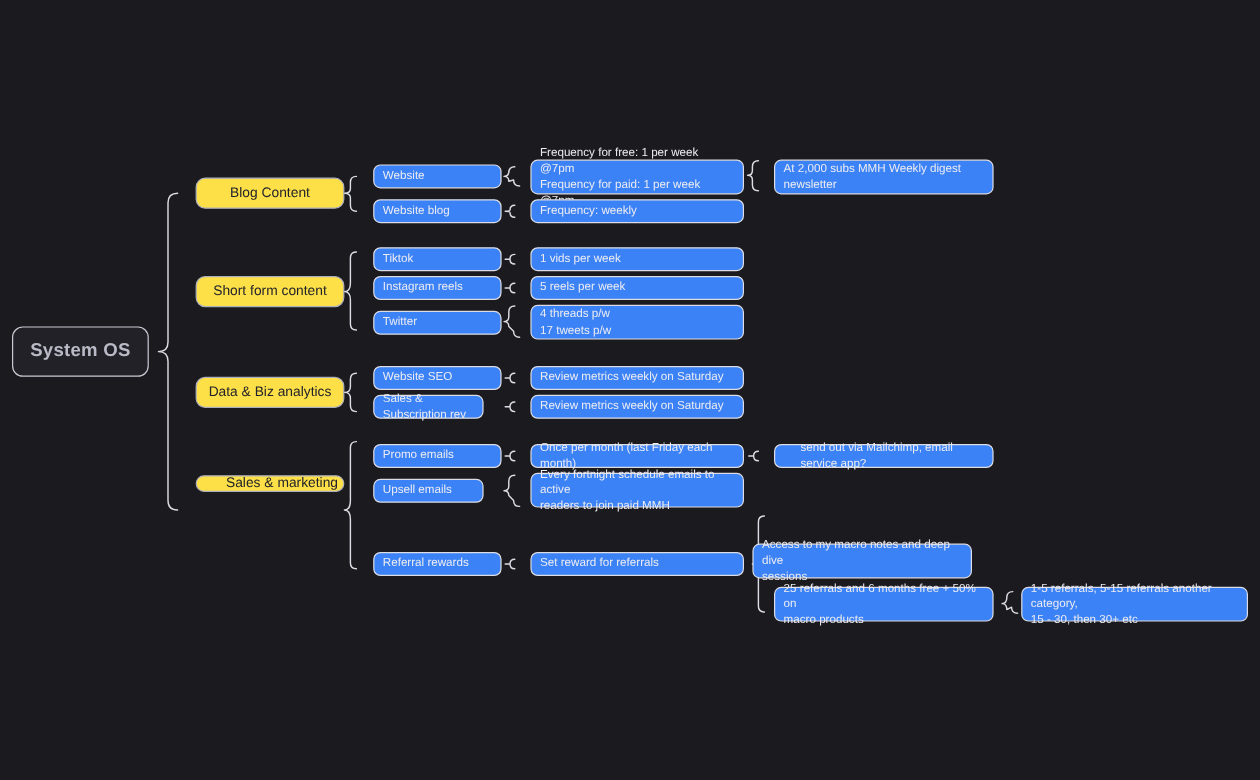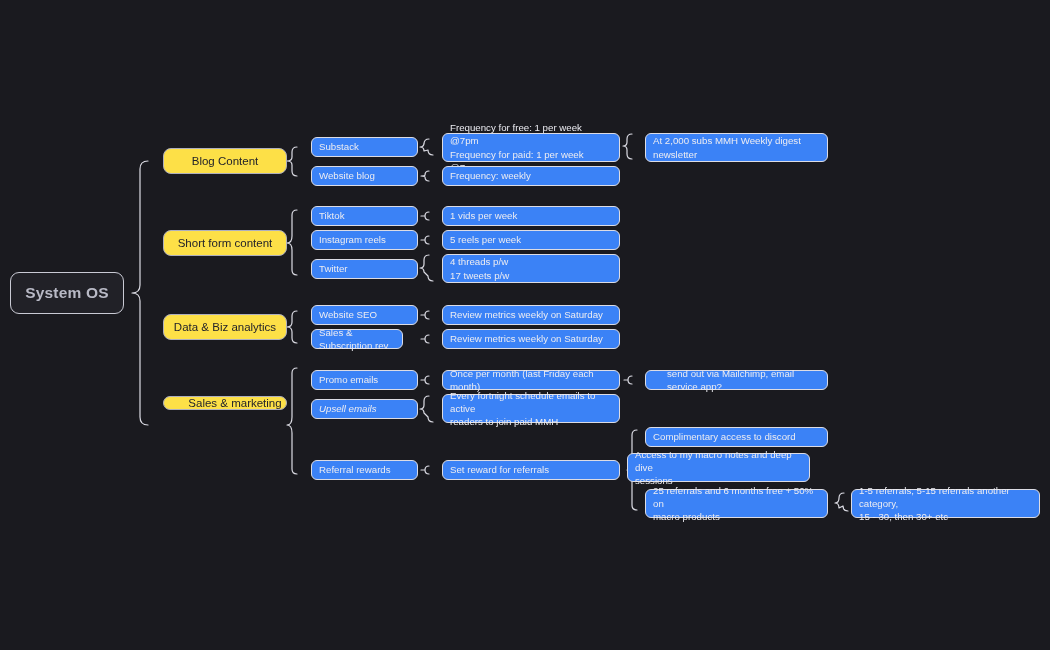--- a/index.html
+++ b/index.html
@@ -111,21 +111,21 @@
     <span>Short form content</span>
   </div>
   <div class="node branch" style="left:163px; top:314px; width:124px; height:26px;">
     <span>Data &amp; Biz analytics</span>
   </div>
   <div class="node branch" style="left:163px; top:396px; width:124px; height:14px;padding-left:20px;">
     <span>Sales &amp; marketing</span>
   </div>
 
   <div class="node leaf" style="left:311px; top:137px; width:107px; height:20px;">
-    <span>Substack</span>
+    <span>Website</span>
   </div>
   <div class="node leaf" style="left:311px; top:166px; width:107px; height:20px;">
     <span>Website blog</span>
   </div>
   <div class="node leaf" style="left:311px; top:206px; width:107px; height:20px;">
     <span>Tiktok</span>
   </div>
   <div class="node leaf" style="left:311px; top:230px; width:107px; height:20px;">
     <span>Instagram reels</span>
   </div>
@@ -134,21 +134,21 @@
   </div>
   <div class="node leaf" style="left:311px; top:305px; width:107px; height:20px;">
     <span>Website SEO</span>
   </div>
   <div class="node leaf" style="left:311px; top:329px; width:92px; height:20px;">
     <span>Sales &amp; Subscription rev</span>
   </div>
   <div class="node leaf" style="left:311px; top:370px; width:107px; height:20px;">
     <span>Promo emails</span>
   </div>
-  <div class="node leaf" style="left:311px; top:399px; width:107px; height:20px;font-style:italic;">
+  <div class="node leaf" style="left:311px; top:399px; width:92px; height:20px;">
     <span>Upsell emails</span>
   </div>
   <div class="node leaf" style="left:311px; top:460px; width:107px; height:20px;">
     <span>Referral rewards</span>
   </div>
 
   <div class="node leaf multiline" style="left:442px; top:133px; width:178px; height:29px;">
     <span>Frequency for free: 1 per week @7pm
 Frequency for paid: 1 per week @7pm</span>
   </div>
@@ -182,23 +182,20 @@
     <span>Set reward for referrals</span>
   </div>
 
   <div class="node leaf multiline" style="left:645px; top:133px; width:183px; height:29px;">
     <span>At 2,000 subs MMH Weekly digest
 newsletter</span>
   </div>
   <div class="node leaf" style="left:645px; top:370px; width:183px; height:20px;padding-left:21px;">
     <span>send out via Mailchimp, email service app?</span>
   </div>
-  <div class="node leaf" style="left:645px; top:427px; width:183px; height:20px;">
-    <span>Complimentary access to discord</span>
-  </div>
   <div class="node leaf multiline" style="left:627px; top:453px; width:183px; height:29px;">
     <span>Access to my macro notes and deep dive
 sessions</span>
   </div>
   <div class="node leaf multiline" style="left:645px; top:489px; width:183px; height:29px;">
     <span>25 referrals and 6 months free + 50% on
 macro products</span>
   </div>
 
   <div class="node leaf multiline" style="left:851px; top:489px; width:189px; height:29px;">

